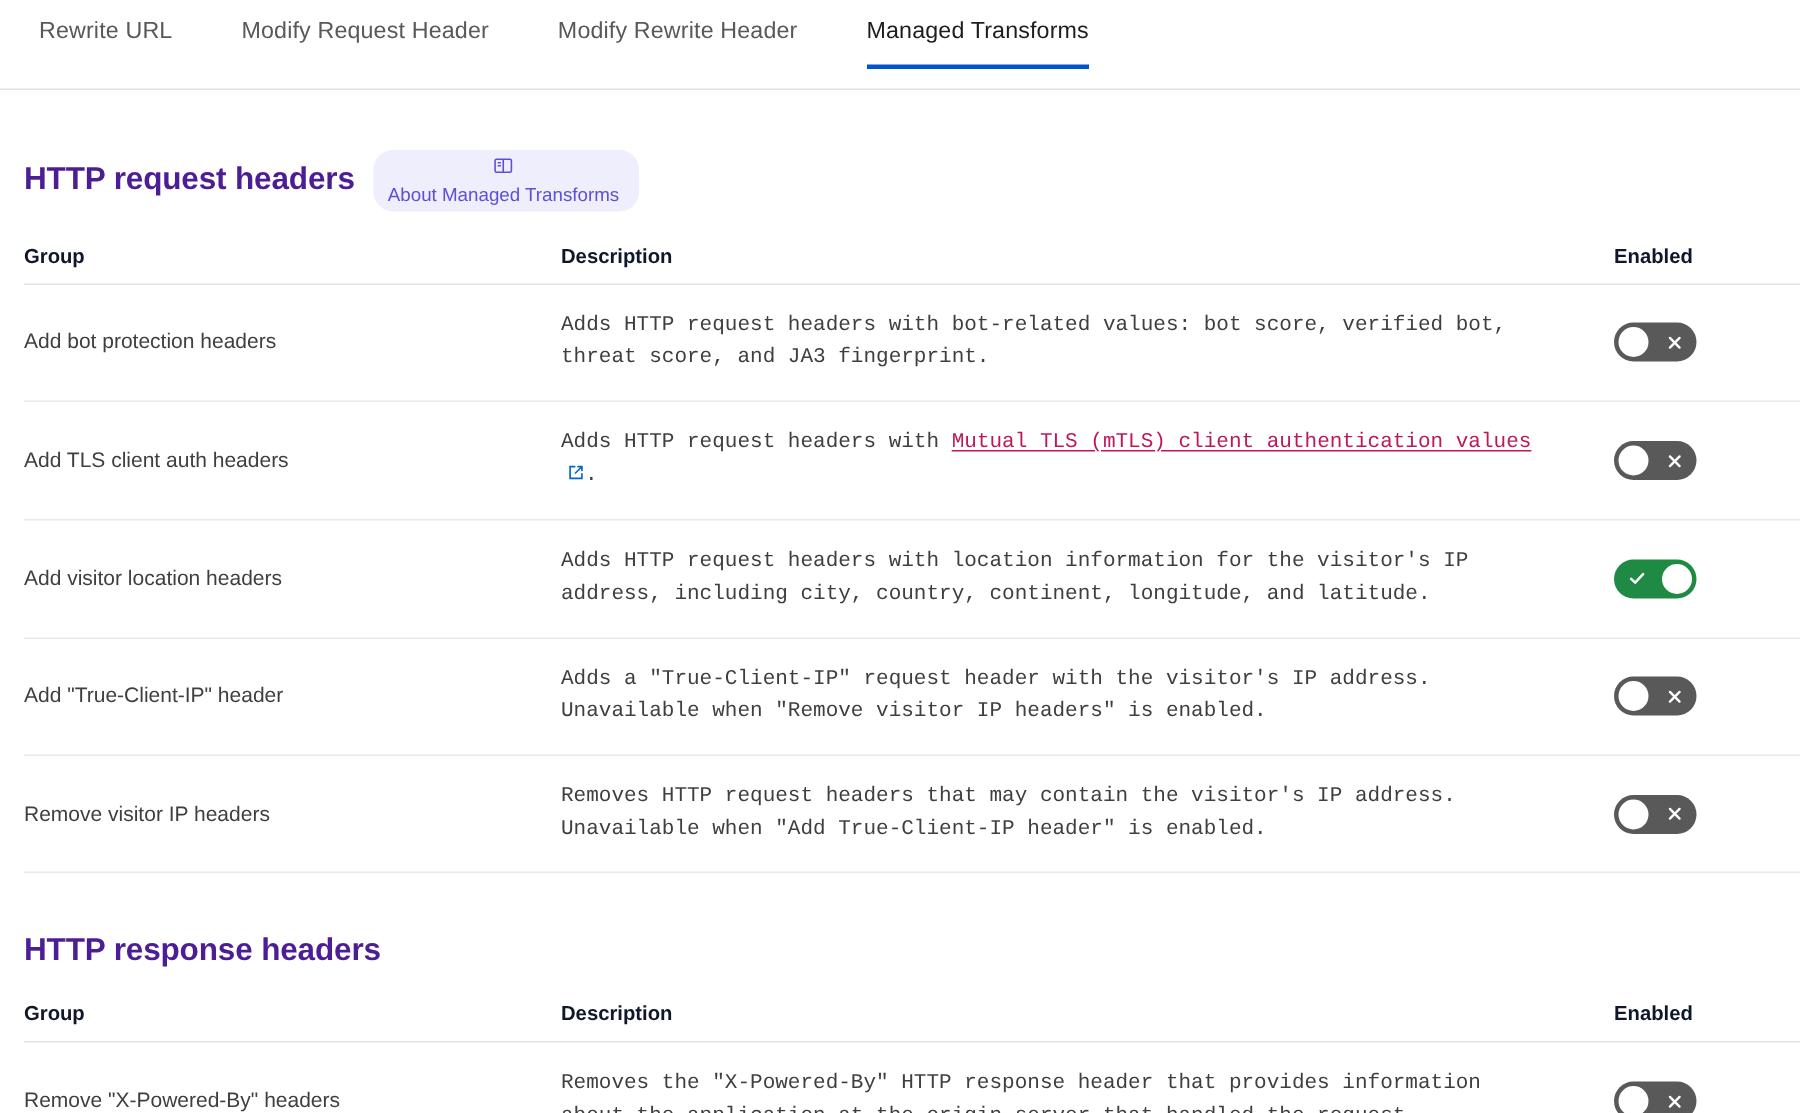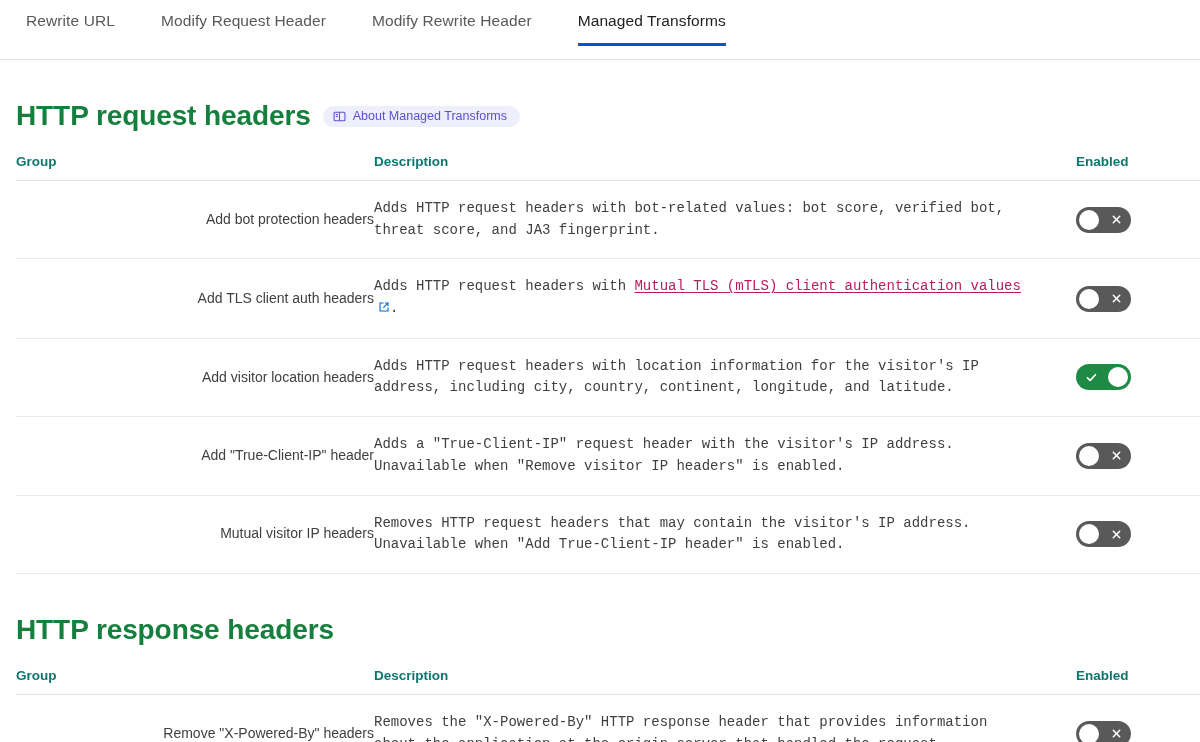--- a/index.html
+++ b/index.html
@@ -51,65 +51,66 @@
   
   .section {
     padding: 0 16px;
   }
   .section-head {
     display: flex;
     align-items: center;
     gap: 12px;
   }
   .section-title {
-    font-size: 28px;
+    font-size: 21px;
     font-weight: bold;
-    color: #15803d;
+    color: #4c1d95;
     letter-spacing: -.1px;
     margin: 0;
   }
   .badge {
     display: inline-flex;
     align-items: center;
     gap: 7px;
     background: #efeefc;
     color: #5c50d3;
     border-radius: 13px;
     padding: 4px 13px 4px 10px;
     font-size: 12.5px;
     cursor: pointer;
     line-height: 1;
     white-space: nowrap;
+    flex-direction: column;
   }
   .badge svg { display:block; }
 
   
   table.mt {
     width: 100%;
     border-collapse: collapse;
     table-layout: fixed;
   }
   table.mt th {
     text-align: left;
     font-size: 13.5px;
     font-weight: bold;
-    color: #0f766e;
+    color: #0f172a;
     padding: 0 0 11px 0;
     border-bottom: 1px solid #e3e4e5;
     vertical-align: bottom;
   }
   table.mt td {
     font-size: 14px;
     color: #3f3f3f;
     padding: 17px 0 17px 0;
     border-bottom: 1px solid #e8e9ea;
     vertical-align: middle;
     line-height: 1.55;
   }
-  .col-group   { width: 358px; text-align: right; }
+  .col-group   { width: 358px; }
   .col-desc    { width: 702px; padding-right: 44px !important; }
   .col-enabled { width: 124px; margin-top: 24px; }
   td.col-desc  { color: #3f3f3f; font-family: Liberation Mono, monospace; }
   th.col-enabled, td.col-enabled { padding-left: 11px; }
   td.col-group { padding-right: 16px; }
 
   .desc-link {
     color: #be185d;
     text-decoration: underline;
     text-underline-offset: 2px;
@@ -263,21 +264,21 @@
               <svg width="11" height="11" viewBox="0 0 12 12" stroke="#ffffff" stroke-width="1.7" stroke-linecap="round">
                 <line x1="2.5" y1="2.5" x2="9.5" y2="9.5"></line>
                 <line x1="9.5" y1="2.5" x2="2.5" y2="9.5"></line>
               </svg>
             </span>
           </span>
         </td>
       </tr>
 
       <tr>
-        <td class="col-group">Mutual visitor IP headers</td>
+        <td class="col-group">Remove visitor IP headers</td>
         <td class="col-desc">Removes HTTP request headers that may contain the visitor's IP address. Unavailable when "Add True-Client-IP header" is enabled.</td>
         <td class="col-enabled">
           <span class="toggle">
             <span class="knob"></span>
             <span class="mark">
               <svg width="11" height="11" viewBox="0 0 12 12" stroke="#ffffff" stroke-width="1.7" stroke-linecap="round">
                 <line x1="2.5" y1="2.5" x2="9.5" y2="9.5"></line>
                 <line x1="9.5" y1="2.5" x2="2.5" y2="9.5"></line>
               </svg>
             </span>

